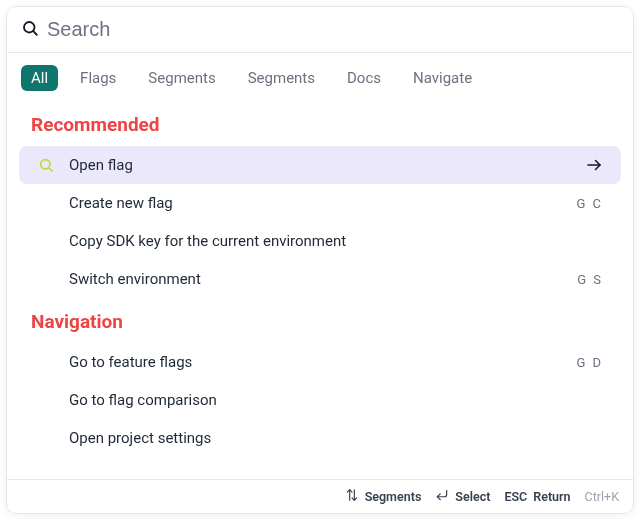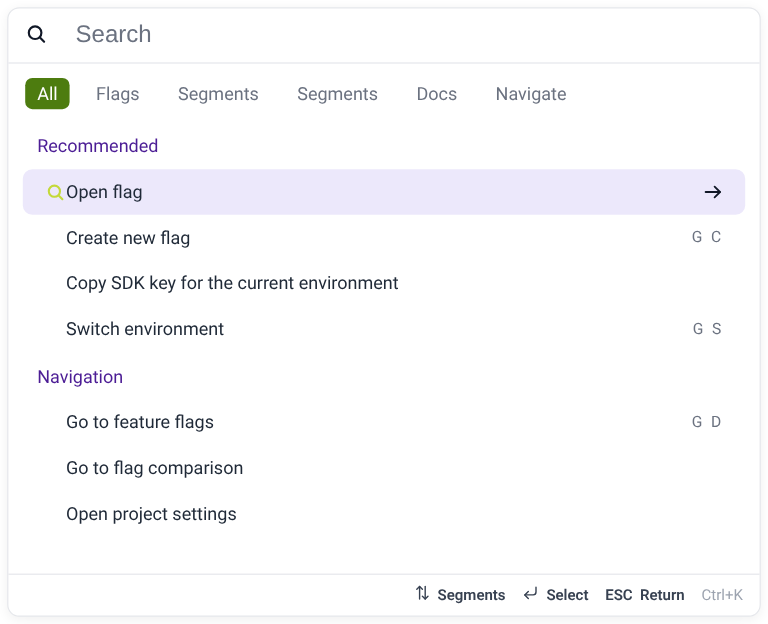--- a/index.html
+++ b/index.html
@@ -21,21 +21,21 @@
     box-shadow: 0 2px 10px rgba(0,0,0,0.06);
     background: #fff;
     display: flex;
     flex-direction: column;
   }
   
   .search-row {
     display: flex;
     align-items: center;
     padding: 10px 14px;
-    gap: 22px;
+    gap: 6px;
   }
   .search-input {
     border: none;
     outline: none;
     flex: 1;
     font-size: 20px;
     color: #374151;
   }
   .search-input::placeholder {
     color: #6b7280;
@@ -50,45 +50,46 @@
     padding: 12px 14px 10px 14px;
   }
   .tab {
     font-size: 15px;
     color: #6b7280;
     padding: 4px 10px;
     border-radius: 6px;
     cursor: pointer;
   }
   .tab.active {
-    background: #4d7c0f;
+    background: #0f766e;
     color: #fff;
   }
   
   .list {
     flex: 1;
     overflow: hidden;
     padding: 0 2px 0 2px;
   }
   .section-header {
-    font-size: 15px;
-    font-weight: 400;
-    color: #4c1d95;
+    font-size: 19px;
+    font-weight: 700;
+    color: #ef4444;
     padding: 12px 22px 10px 22px;
   }
   .item {
     display: flex;
     align-items: center;
     height: 38px;
     padding: 0 18px 0 18px;
     margin: 0 10px;
     border-radius: 8px;
     font-size: 15px;
     color: #1f2937;
     cursor: pointer;
+    gap: 14px;
   }
   .item.selected {
     background: #ece8fb;
   }
   .item .icon-slot {
     width: 18px;
     display: flex;
     justify-content: center;
     align-items: center;
   }

